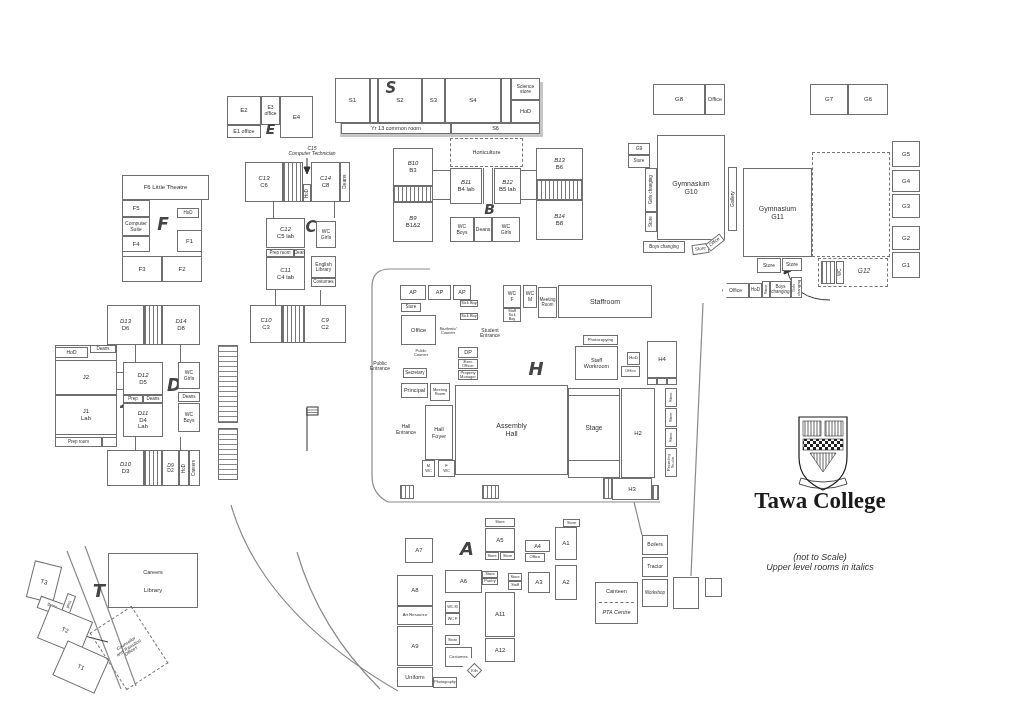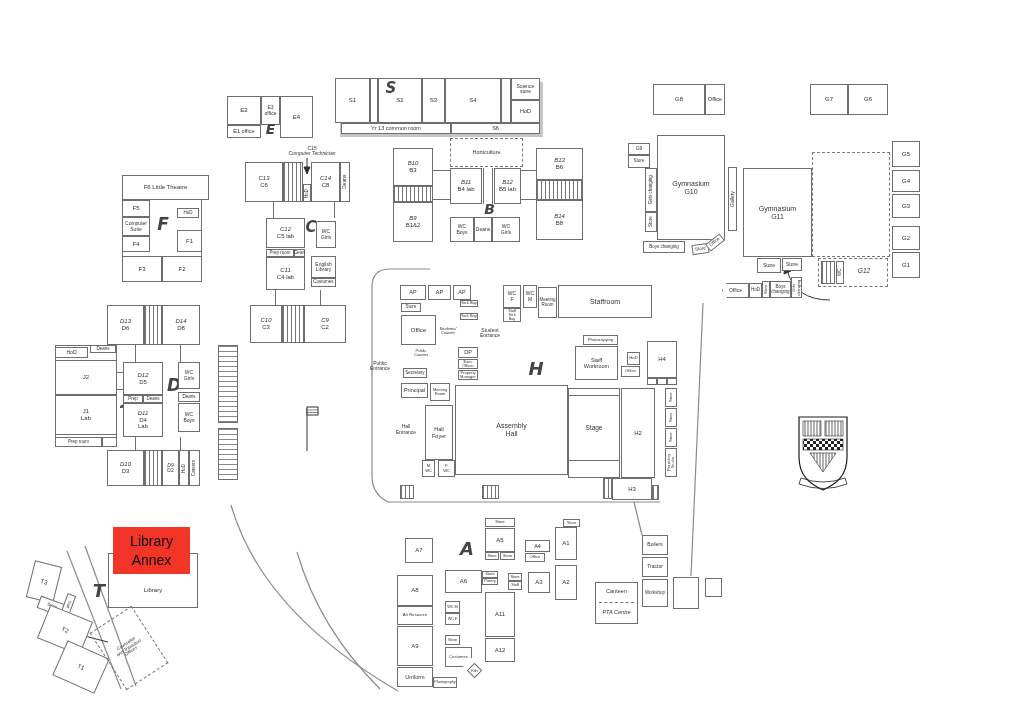--- a/index.html
+++ b/index.html
@@ -719,19 +719,20 @@
       <div class="room biglet plain" style="left: 92px; top: 580px; width: 14px; height: 22px; font-size: 18px;">
         <span>T</span>
       </div>
       <div class="room dash it" style="left: 104px; top: 614px; width: 50px; height: 68px; font-size: 4.5px; transform: rotate(-33deg);">
         <span>Counsellor
 and Transition
 Offices</span>
       </div>
     </div>
 
-  <div id="annex" style="background: rgb(242, 53, 39);">
-    <span>Library
-Annex</span>
+
+  <div id="title-block">
+    <div class="t">Tawa College</div>
+    <div class="n1">(not to Scale)</div>
+    <div class="n2">Upper level rooms in italics</div>
   </div>
 
-
 </div>
 
 </body></html>

